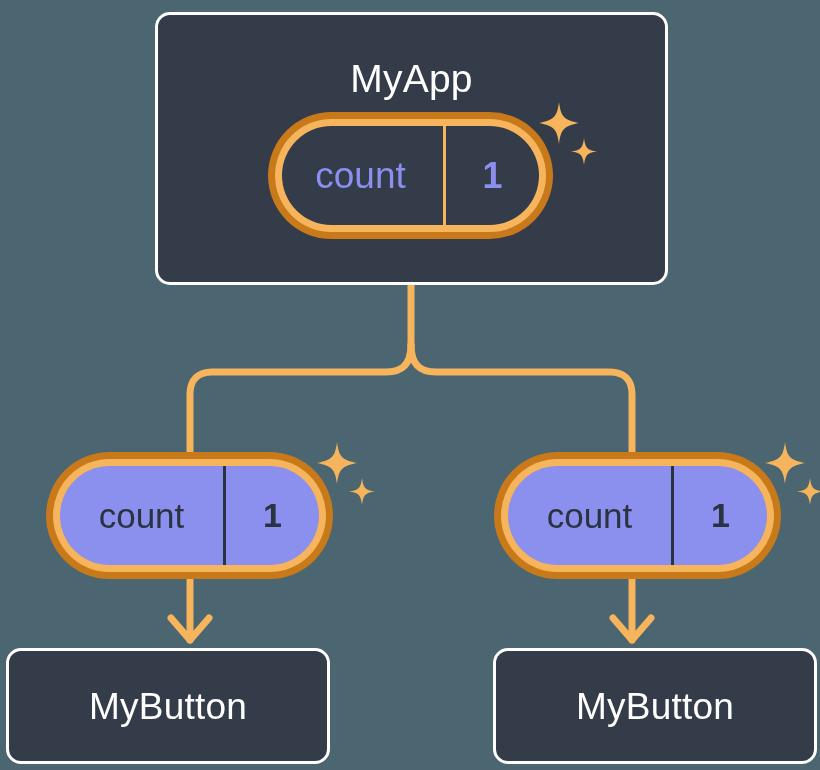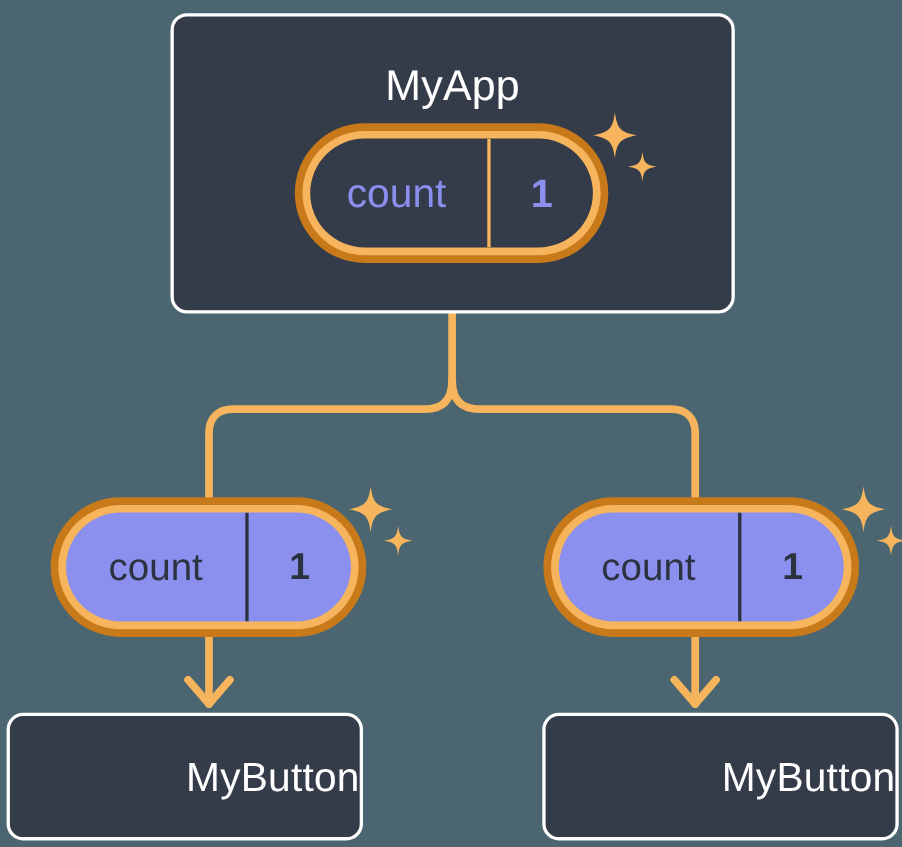--- a/index.html
+++ b/index.html
@@ -44,21 +44,21 @@
     font-size: 39px;
     font-weight: 400;
     letter-spacing: 0.2px;
     white-space: nowrap;
   }
   #myapp-box { left: 155px; top: 12px; width: 513px; height: 273px; }
   #myapp-title { top: 42px; }
 
   #btn-left-box  { left: 6px;   top: 648px; width: 324px; height: 116px; }
   #btn-right-box { left: 493px; top: 648px; width: 324px; height: 116px; }
-  .btn-title { top: 35px; font-size: 37px; text-align: right; }
+  .btn-title { top: 35px; font-size: 37px; }
 
   
   .pill {
     position: absolute;
     box-sizing: border-box;
     border-radius: 999px;
     background: #c8791a;               
     padding: 7px;
     display: flex;
     text-align: center;

